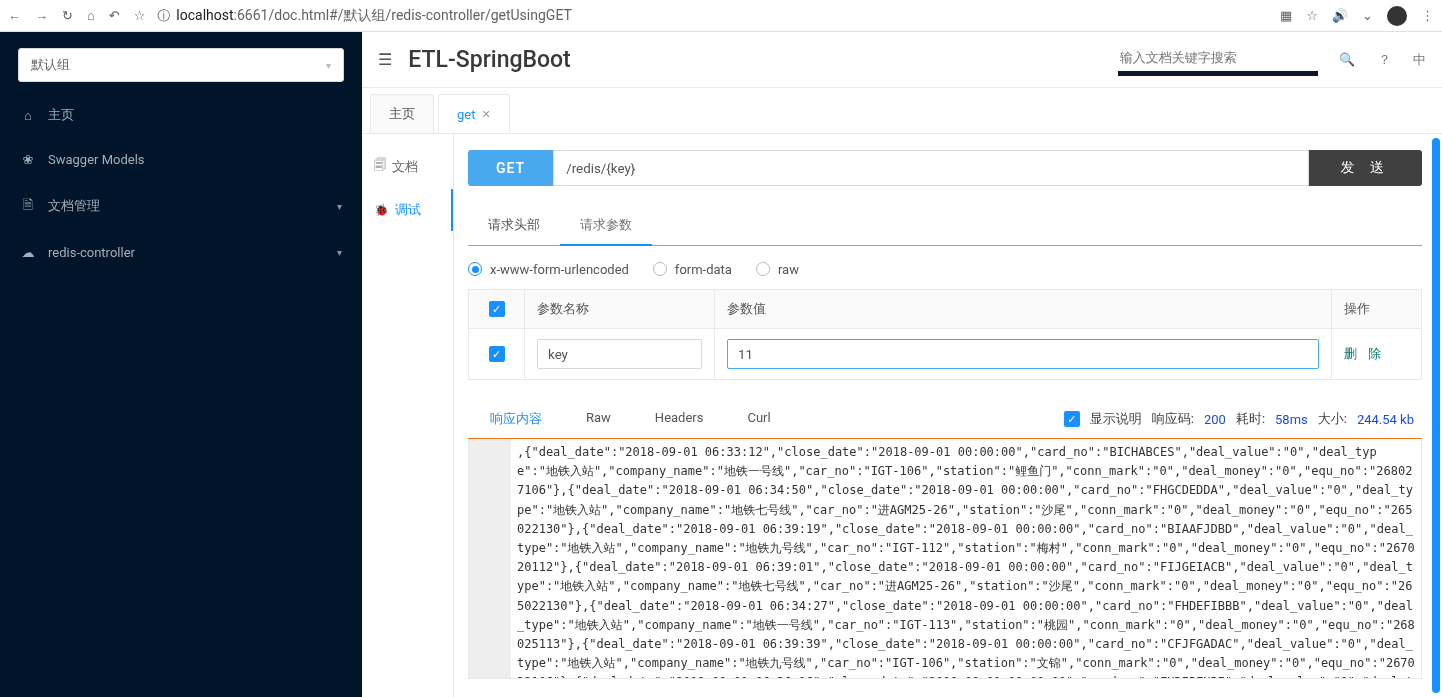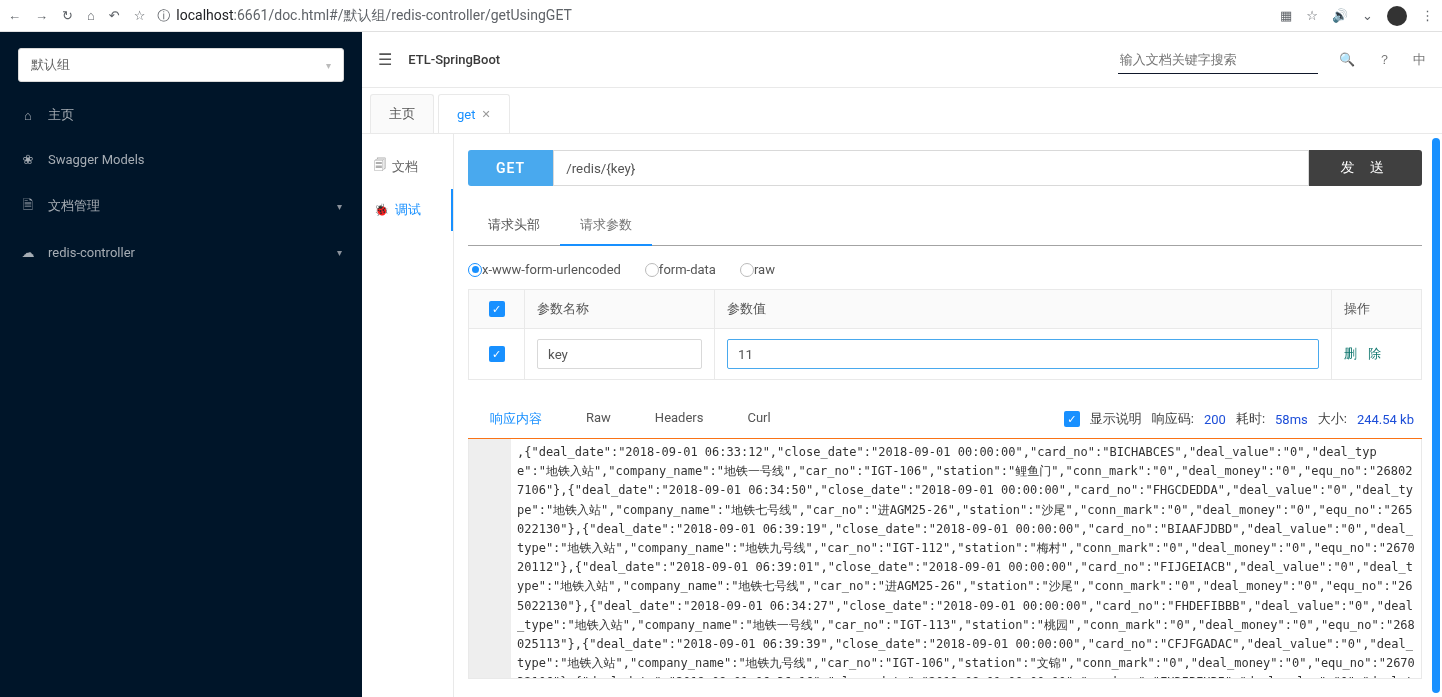--- a/index.html
+++ b/index.html
@@ -18,42 +18,42 @@
 .group-select{margin:6px 18px 10px 18px;background:#fff;border:1px solid #d9d9d9;border-radius:3px;height:34px;display:flex;align-items:center;justify-content:space-between;padding:0 12px;color:#666}
 .group-select .chev{color:#bbb;font-size:10px}
 .side-item{display:flex;align-items:center;gap:12px;padding:14px 20px;color:#a6adb4;cursor:pointer}
 .side-item.hascaret{justify-content:space-between}
 .side-item .lbl{display:flex;align-items:center;gap:12px}
 .side-item .icon{width:16px;text-align:center;color:#a6adb4}
 .side-caret{color:#8a919b;font-size:10px}
 .main{flex:1;display:flex;flex-direction:column;overflow:hidden}
 .topbar{height:56px;display:flex;align-items:center;padding:0 16px;border-bottom:1px solid #e9e9e9;gap:16px}
 .hamb{color:#555;font-size:16px}
-.app-title{font-size:13px;font-weight:500;color:#393939}
+.app-title{font-size:23px;font-weight:500;color:#393939}
 .top-search{margin-left:auto;display:flex;align-items:center;gap:22px;color:#777}
-.top-search input{border:none;border-bottom:1px solid #0f172a;padding:6px 2px;width:200px;font-size:13px;color:#ec4899;background:transparent}
+.top-search input{border:none;border-bottom:5px solid #0f172a;padding:6px 2px;width:200px;font-size:13px;color:#ec4899;background:transparent}
 .tabs-row{display:flex;height:40px;border-bottom:1px solid #e9e9e9;align-items:stretch;margin-top:6px}
 .tab{padding:0 18px;display:flex;align-items:center;gap:6px;border:1px solid #e9e9e9;border-bottom:none;margin-left:4px;background:#fafafa;border-radius:3px 3px 0 0;color:#555;cursor:pointer}
 .tab:first-child{margin-left:8px}
 .tab.active{background:#fff;color:#1890ff}
 .tab .close{font-size:11px;color:#999}
 .sub-sidebar{width:92px;border-right:1px solid #e9e9e9;padding-top:10px}
 .sub-side-item{display:flex;align-items:center;gap:6px;padding:12px 12px;color:#666;cursor:pointer;font-size:13px}
 .sub-side-item.active{color:#1890ff;border-right:2px solid #1890ff;background:#fff}
 .sub-side-item .icon{font-size:12px}
 .detail{flex:1;padding:16px 8px 8px 14px;overflow:auto}
 .req-line{display:flex;gap:0;margin-bottom:20px}
 .method-badge{background:#49a9ee;color:#fff;padding:0 28px;height:36px;display:flex;align-items:center;font-weight:600;border-radius:3px 0 0 3px;font-size:14px;letter-spacing:1px}
 .path-input{flex:1;border:1px solid #d9d9d9;height:36px;padding:0 12px;color:#555}
 .send-btn{background:#404040;color:#fff;border:none;height:36px;padding:0 32px;border-radius:0 3px 3px 0;cursor:pointer;font-size:14px;letter-spacing:6px}
 .req-tabs{display:flex;gap:0;border-bottom:1px solid #a3a3a3;margin-bottom:16px}
 .req-tab{padding:10px 20px;color:#555;cursor:pointer}
 .req-tab.active{color:#737373;border-bottom:2px solid #1890ff;margin-bottom:-1px}
 .radio-row{display:flex;gap:24px;margin-bottom:12px}
-.radio-opt{display:flex;align-items:center;color:#555}
+.radio-opt{display:flex;gap:8px;color:#555}
 .radio{width:14px;height:14px;border:1px solid #bbb;border-radius:50%;display:inline-flex;align-items:center;justify-content:center}
 .radio.checked{border-color:#1890ff}
 .radio.checked::after{content:"";width:7px;height:7px;background:#1890ff;border-radius:50%}
 .param-table{width:100%;border:1px solid #e9e9e9;border-collapse:collapse}
 .param-table th,.param-table td{border:1px solid #e9e9e9;padding:10px 12px;text-align:left;color:#555;font-weight:normal}
 .param-table th{background:#fafafa}
 .chk{width:16px;height:16px;background:#1890ff;border-radius:2px;display:inline-flex;align-items:center;justify-content:center;color:#fff;font-size:11px}
 .cell-input{width:100%;border:1px solid #d9d9d9;height:30px;padding:0 10px;border-radius:2px;color:#555}
 .cell-input.highlight{border-color:#49a9ee}
 .del-link{color:#0f766e;cursor:pointer;letter-spacing:4px}

